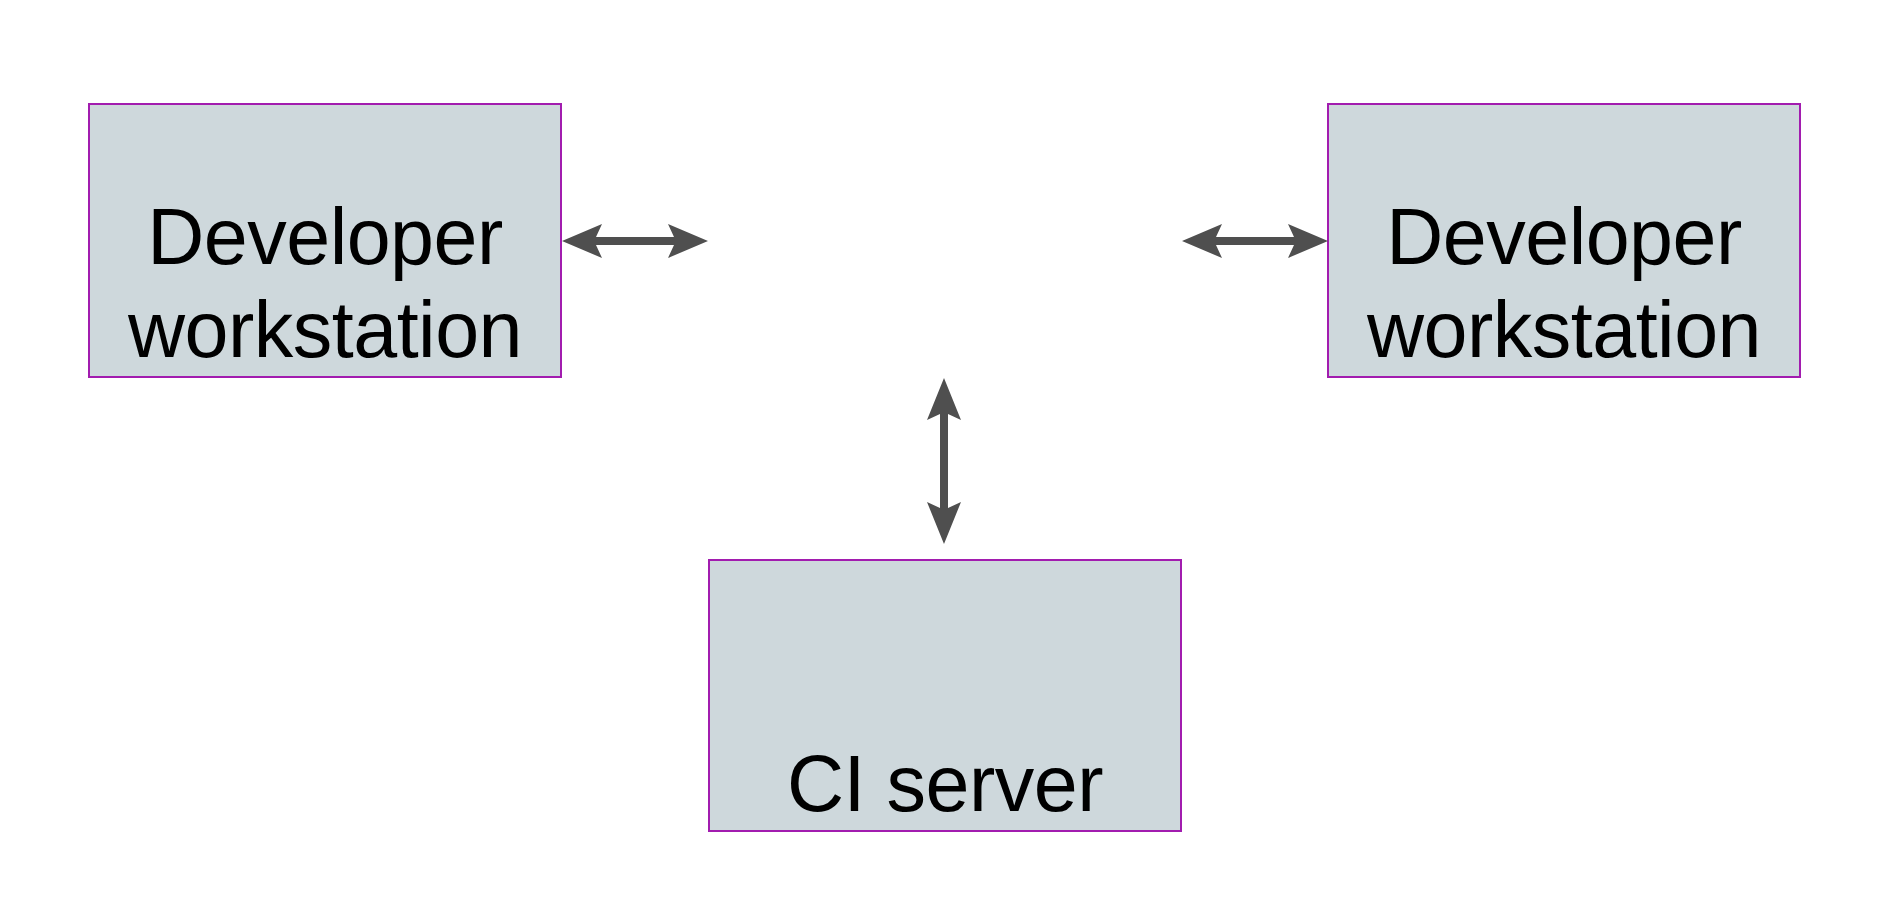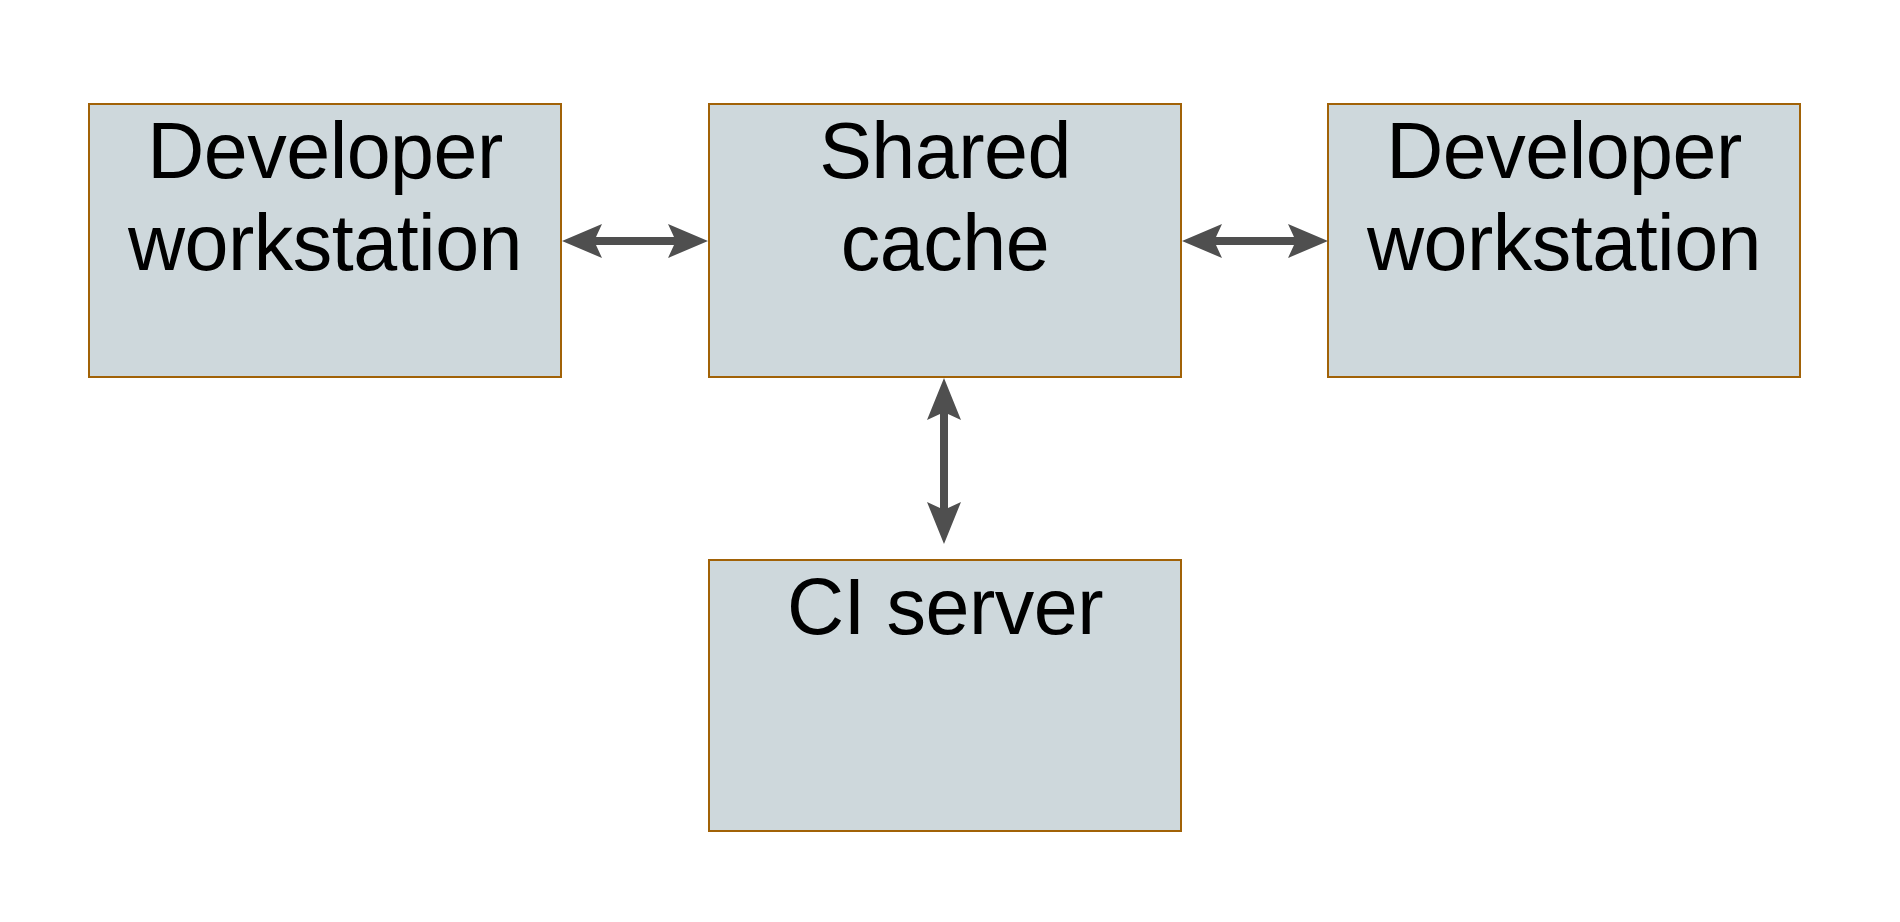--- a/index.html
+++ b/index.html
@@ -14,23 +14,23 @@
     position: relative;
     width: 1900px;
     height: 922px;
     background: #ffffff;
     overflow: hidden;
   }
   .node {
     position: absolute;
     box-sizing: border-box;
     background: #ced8dc;
-    border: 2px solid #a16207;
+    border: 2px solid #a21caf;
     display: flex;
-    align-items: flex-start;
+    align-items: flex-end;
     justify-content: center;
     text-align: center;
   }
   .node-label {
     font-family: "Liberation Sans", sans-serif;
     font-size: 79px;
     line-height: 1.17;
     font-weight: 400;
     color: #000000;
     letter-spacing: -0.5px;
@@ -46,24 +46,20 @@
 </head>
 <body>
 
 <div id="canvas">
 
   <div class="node" style="left:88px; top:103px; width:474px; height:275px;">
     <span class="node-label">Developer
 workstation</span>
   </div>
 
-  <div class="node" style="left:708px; top:103px; width:474px; height:275px;">
-    <span class="node-label">Shared
-cache</span>
-  </div>
 
   <div class="node" style="left:1327px; top:103px; width:474px; height:275px;">
     <span class="node-label">Developer
 workstation</span>
   </div>
 
   <div class="node" style="left:708px; top:544px; width:474px; height:273px;margin-top:15px;">
     <span class="node-label">CI server</span>
   </div>
 

